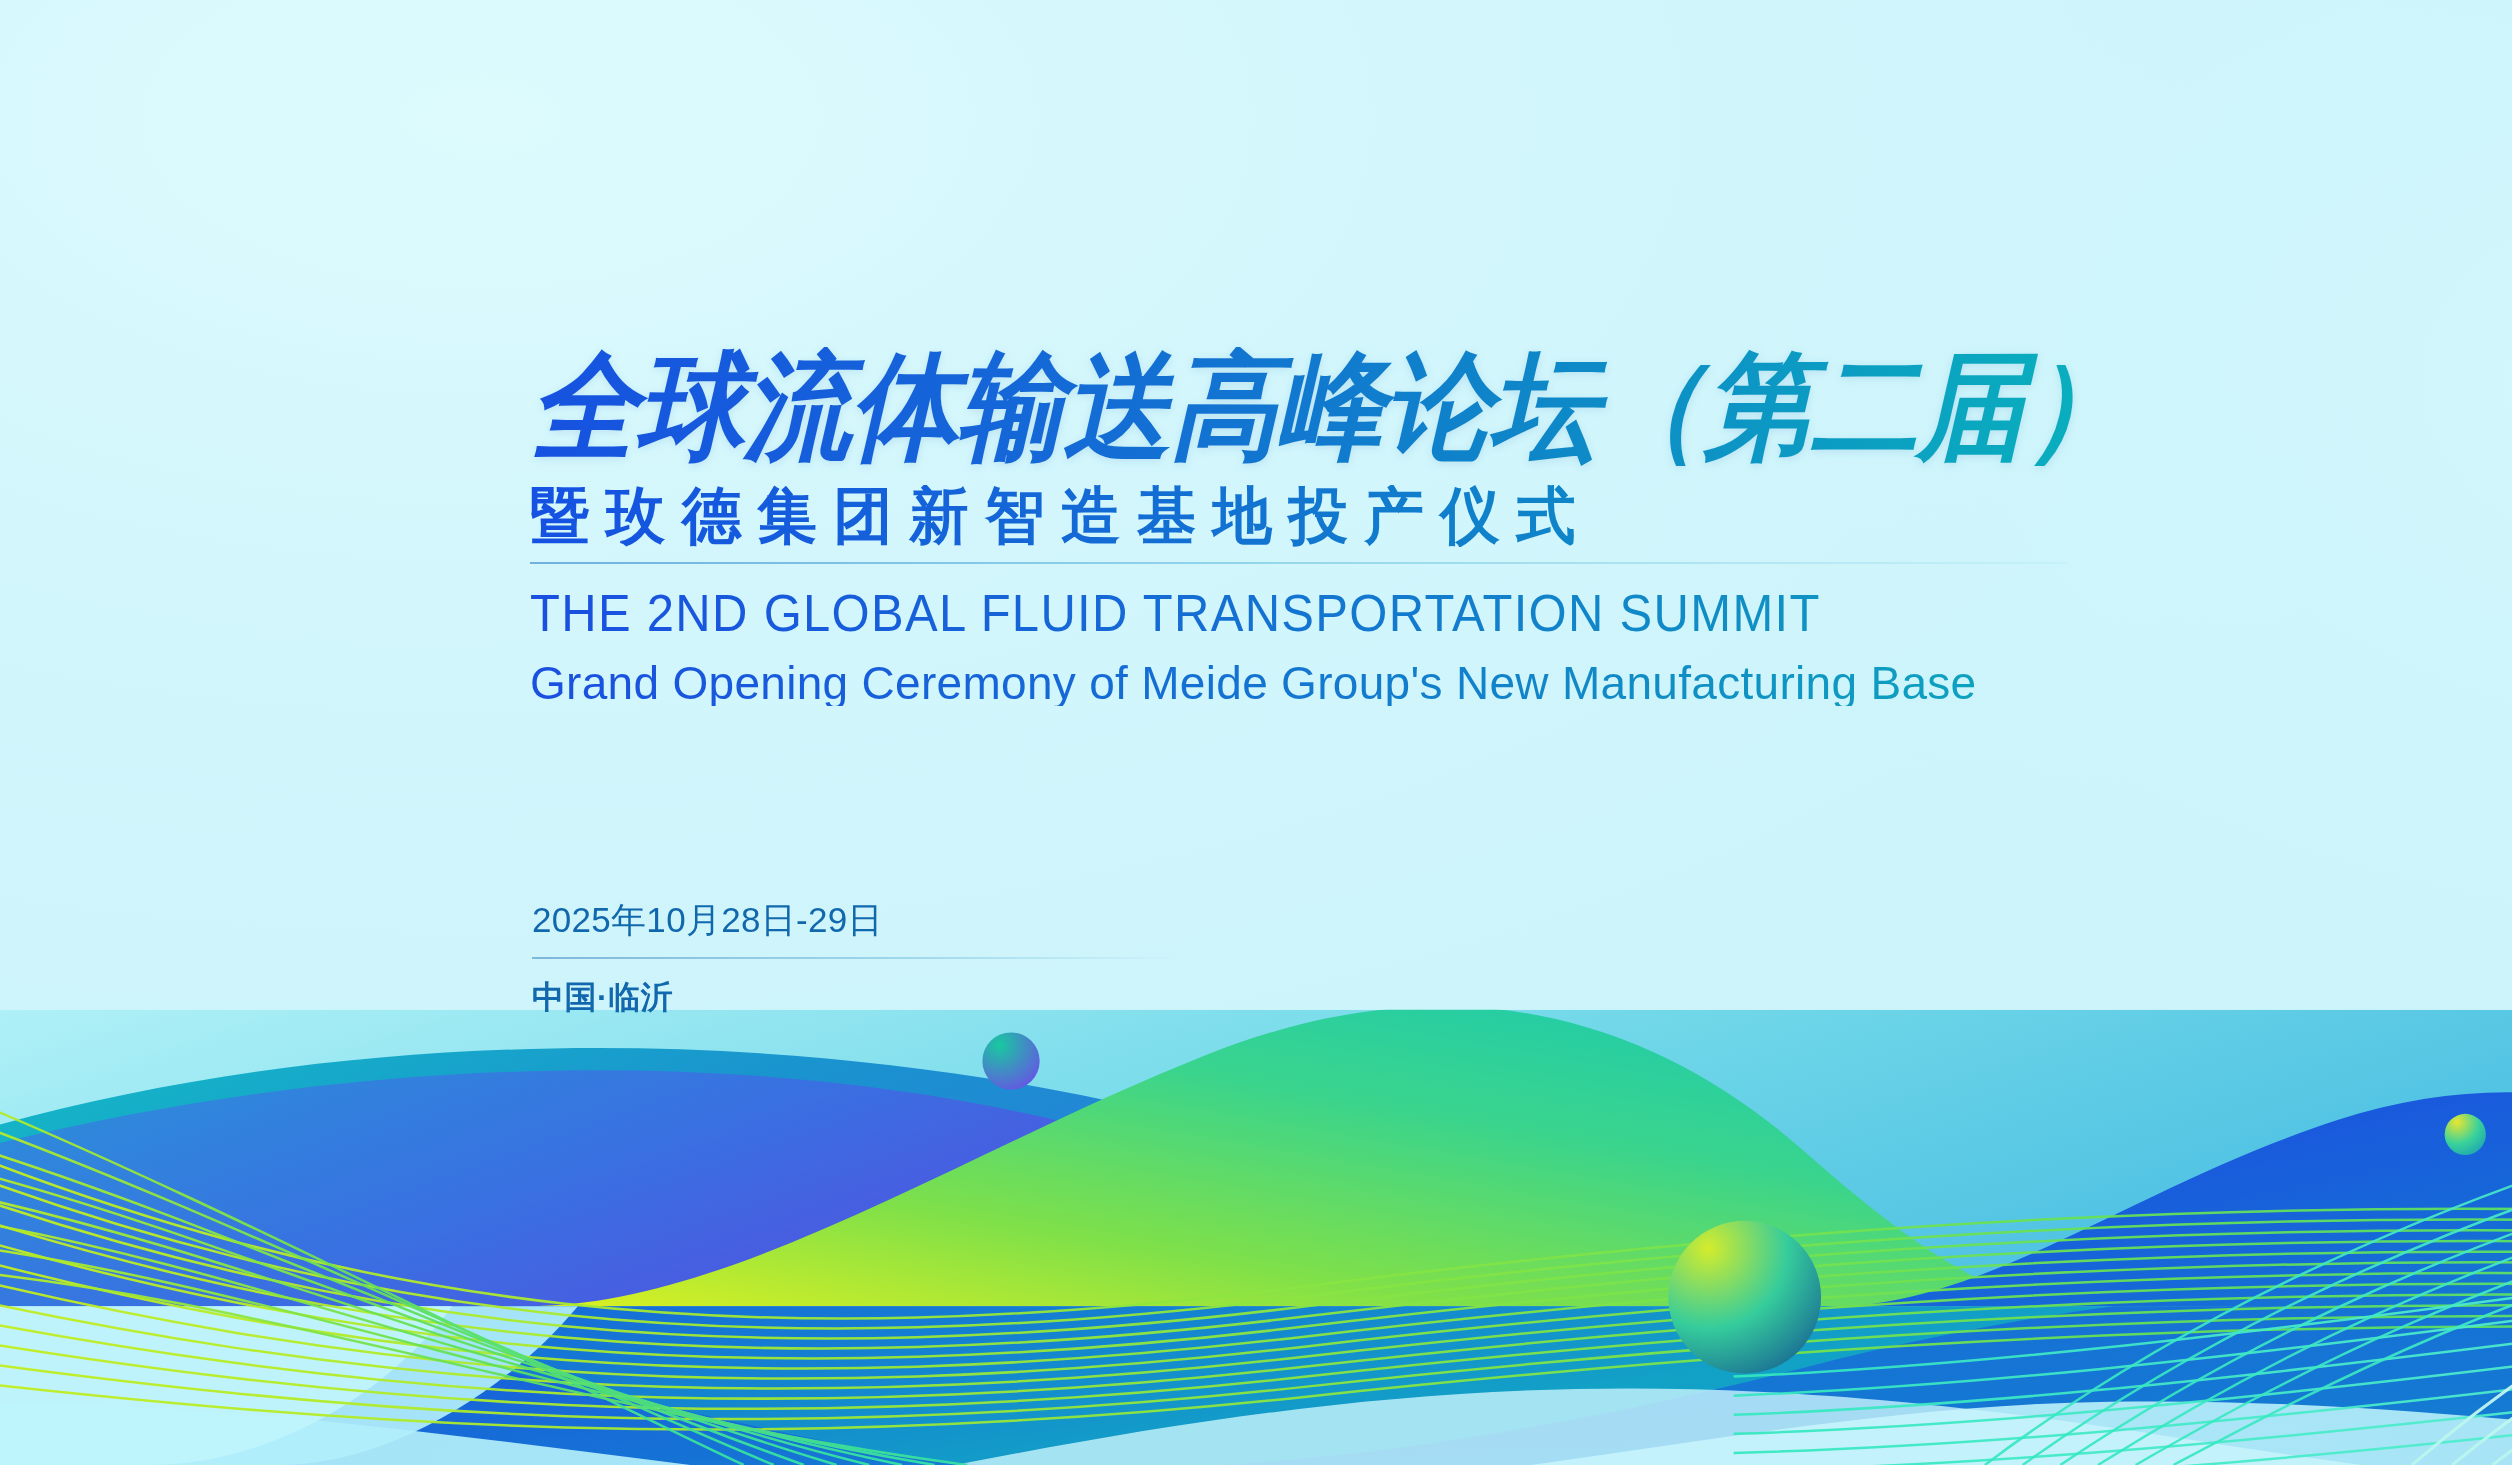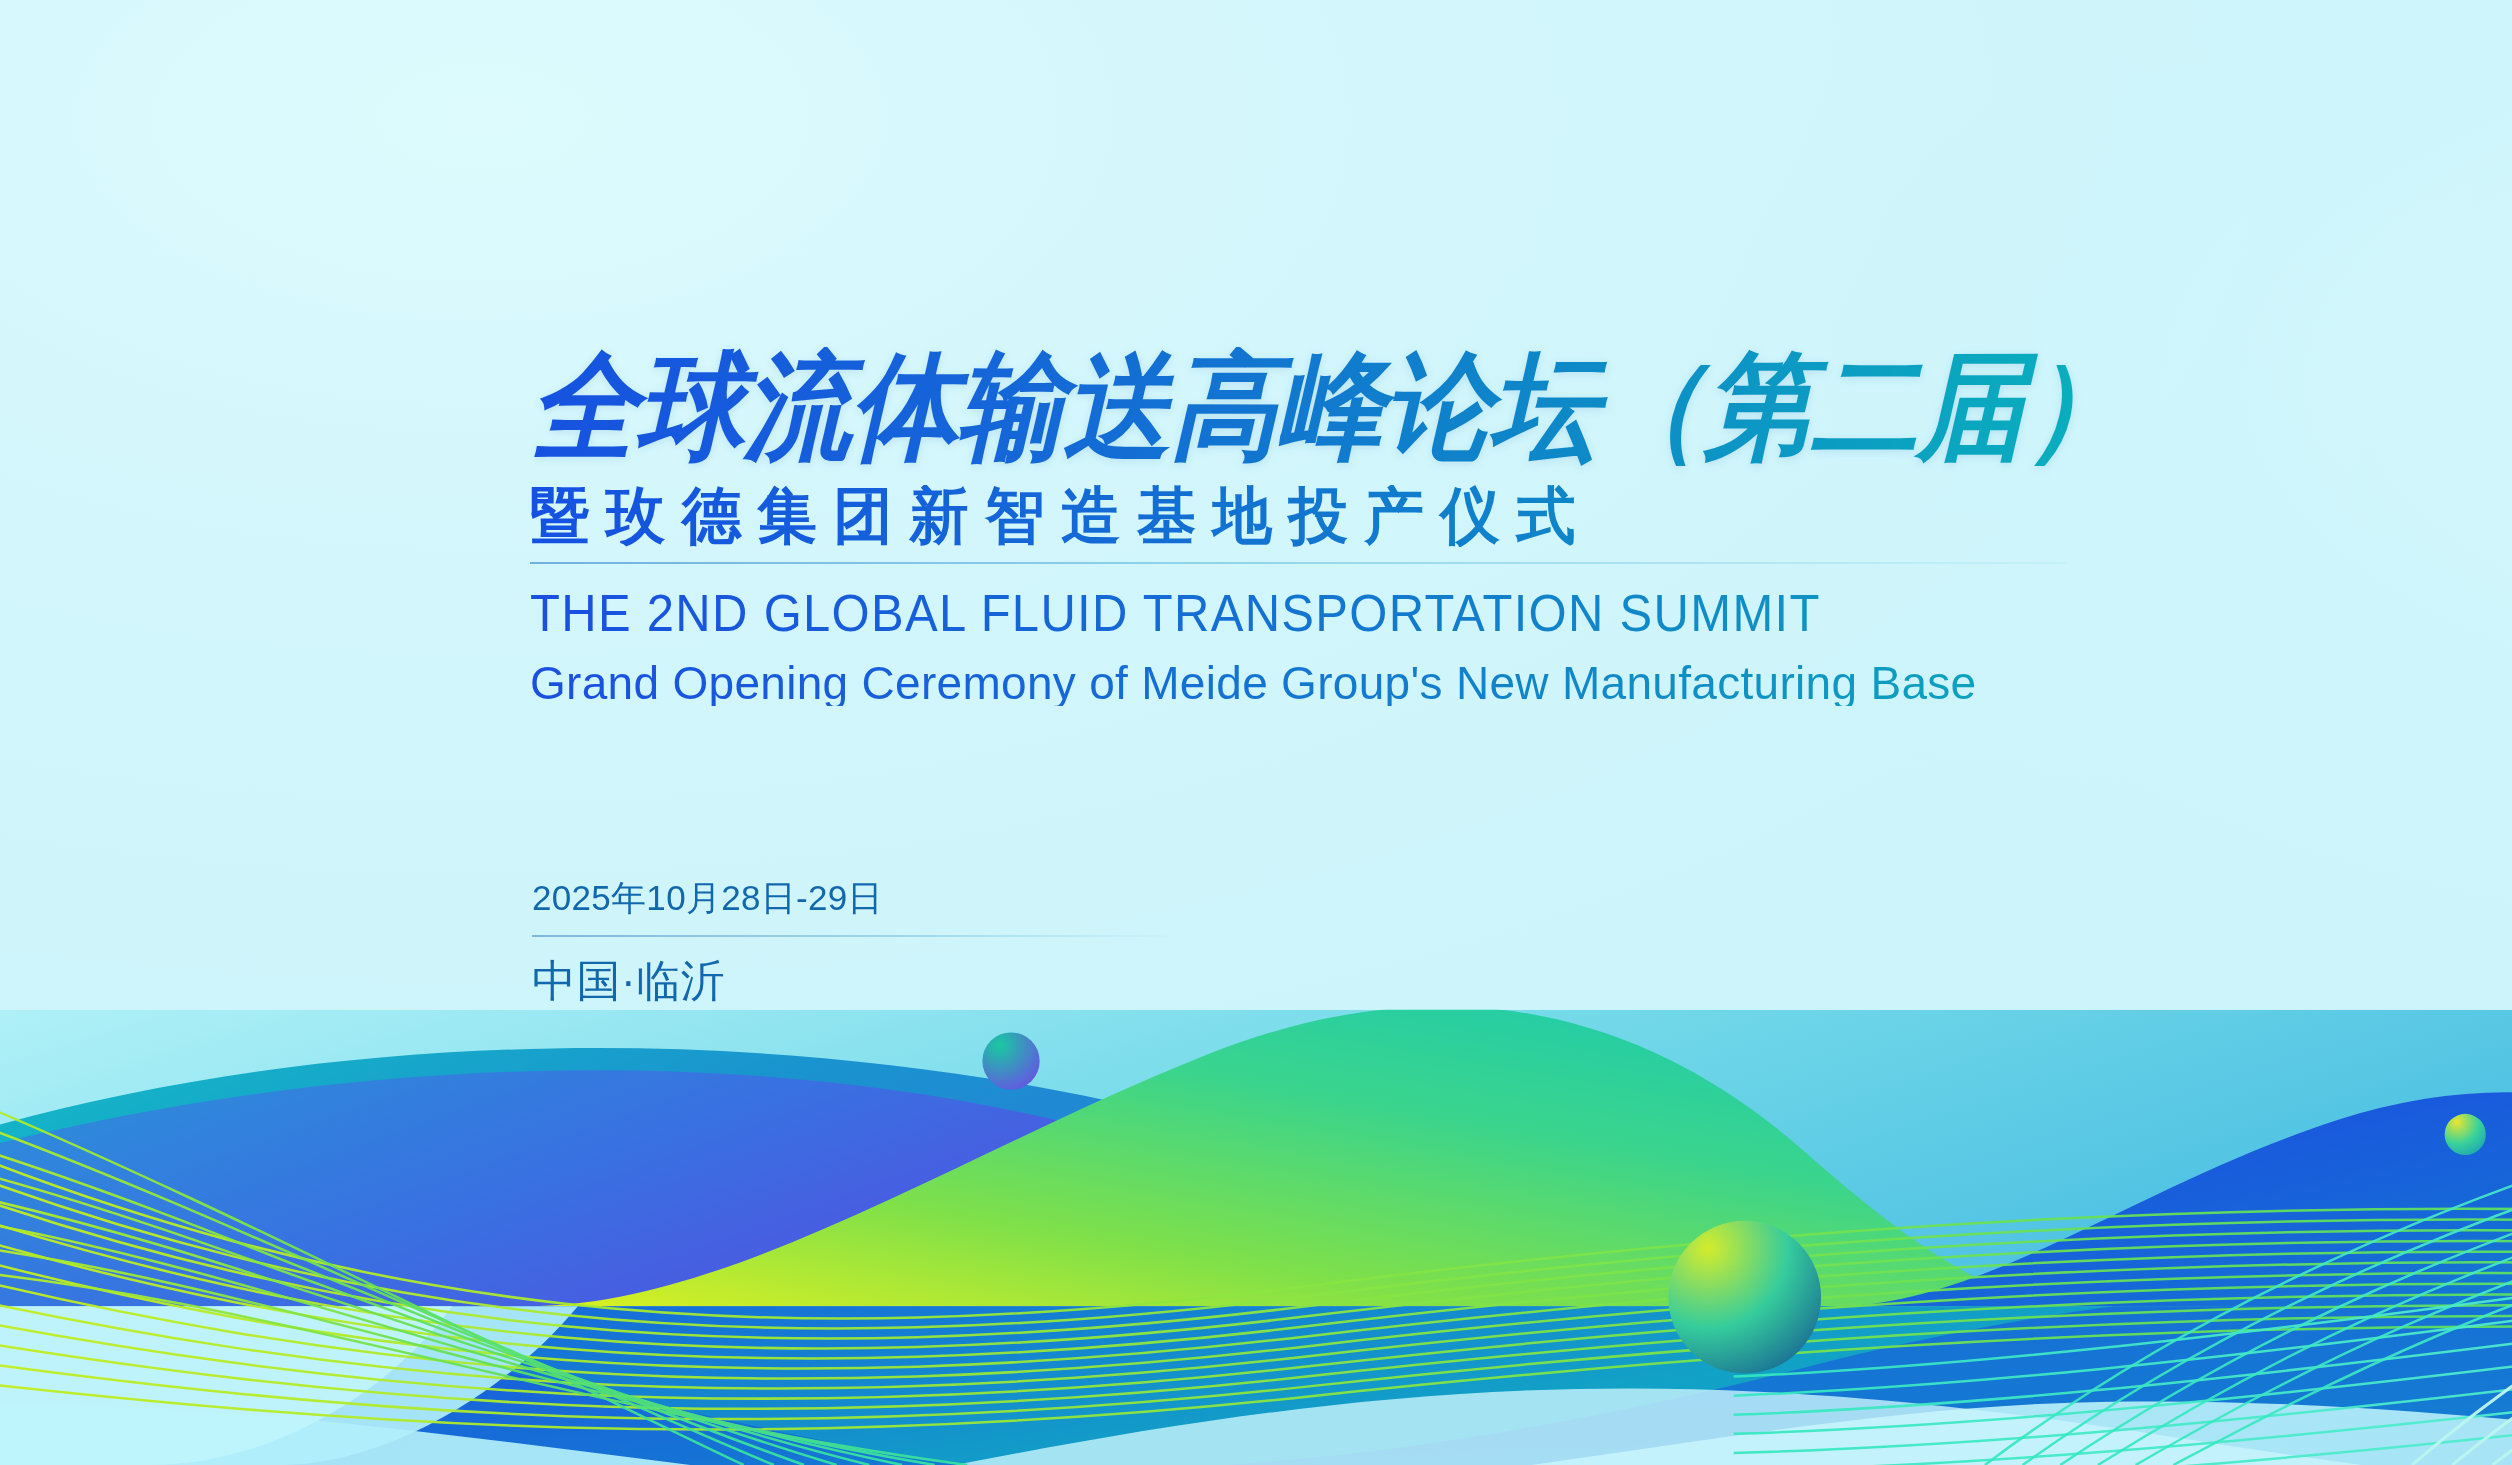--- a/index.html
+++ b/index.html
@@ -50,31 +50,31 @@
     -webkit-text-fill-color:transparent;
   }
   .title-en2{
     font-size:46px;line-height:1.0;font-weight:400;margin:21px 0 0 0;
     letter-spacing:0.3px;white-space:nowrap;
     background:linear-gradient(90deg,#1a4fe0 0%,#1569d6 26%,#1090c4 56%,#0ab4ba 82%,#06ceb2 100%);
     -webkit-background-clip:text;background-clip:text;color:transparent;
     -webkit-text-fill-color:transparent;
   }
 
-  .meta{position:absolute;left:532px;top:880px;width:703px;}
+  .meta{position:absolute;left:532px;top:902px;width:703px;}
   .meta-date{
     font-size:35px;line-height:1.0;font-weight:500;color:#1268ad;
     letter-spacing:0.3px;white-space:nowrap;margin:0;
   }
   .meta-rule{
     margin:20px 0 0 0;width:651px;height:1.5px;
     background:linear-gradient(90deg,rgba(25,110,180,0.45) 0%,rgba(28,135,190,0.28) 55%,rgba(30,170,200,0) 100%);
   }
   .meta-loc{
-    font-size:44px;line-height:1.0;font-weight:400;color:#1268ad;
+    font-size:32px;line-height:1.0;font-weight:700;color:#1268ad;
     letter-spacing:0.5px;white-space:nowrap;margin:22px 0 0 0;
   }
 </style>
 </head>
 <body>
 
 <div id="poster">
 
   <svg class="bg-svg" viewBox="0 0 8000 2916" preserveAspectRatio="none">
     <defs>

